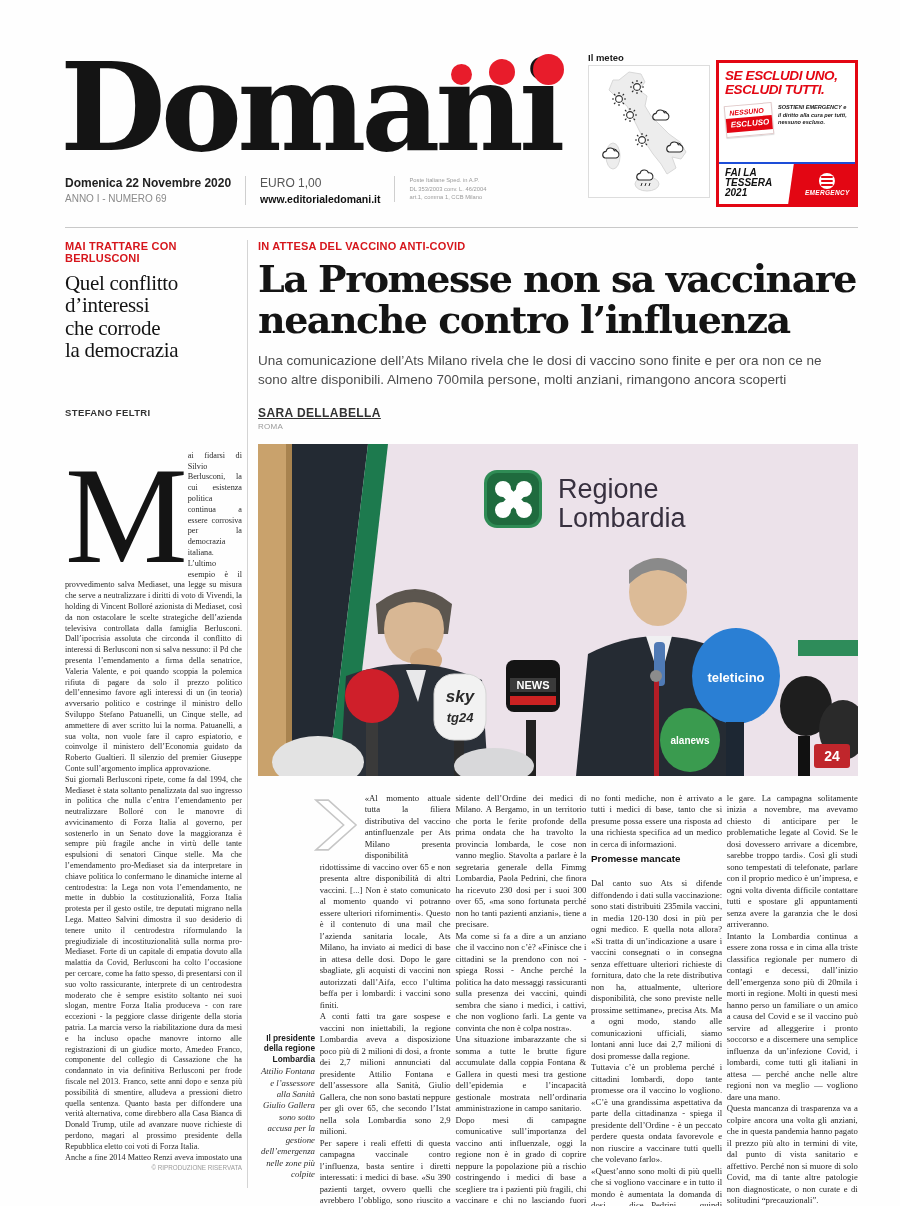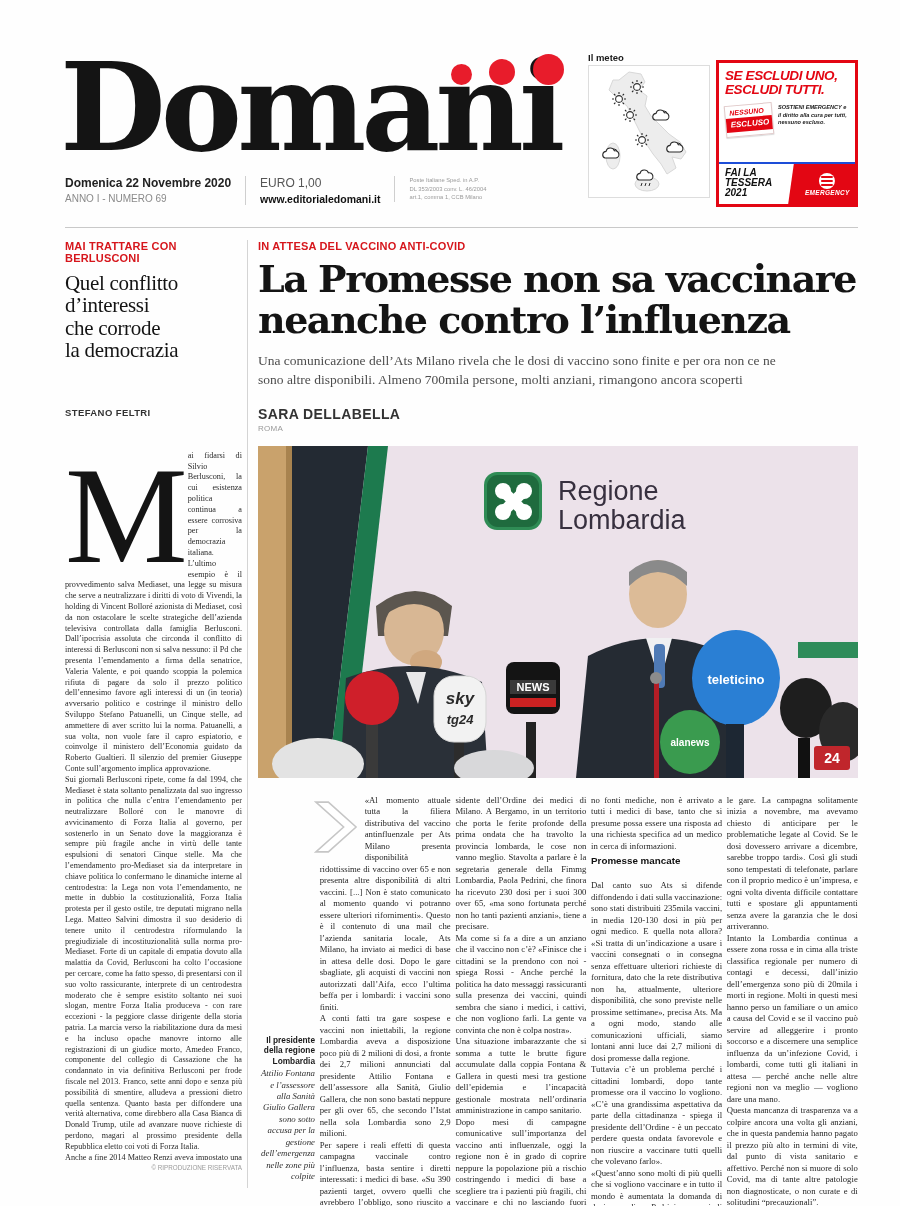--- a/index.html
+++ b/index.html
@@ -77,23 +77,23 @@
                white-space:pre-line; max-height:720px; overflow:hidden; }
   .dropcap { float:left; font-family:"Liberation Serif", serif; font-size:138px; line-height:118px;
              letter-spacing:-6px; padding:6px 6px 0 0; color:#141414; white-space:normal; }
   .small-copy { font-size:6.3px; color:#9a9a9a; text-align:right; margin-top:4px; }
 
   
   .main-article { position:absolute; left:258px; top:240px; width:600px; }
   .main-headline { font-family:"DejaVu Serif", serif; font-weight:bold;
                    font-size:38px; line-height:1.07; letter-spacing:-1.5px; color:#141414;
                    margin-top:7px; white-space:pre-line; }
-  .standfirst { margin-top:12px; font-size:13.5px; line-height:1.4; color:#4d4d4d; white-space:pre-line;font-family:Liberation Serif, serif; }
+  .standfirst { margin-top:12px; font-size:13.5px; line-height:1.4; color:#4d4d4d; white-space:pre-line; }
   .main-byline { margin-top:16px; }
-  .main-byline .name { font-size:14px; font-weight:bold; letter-spacing:.4px; color:#333; }
+  .main-byline .name { font-size:12px; font-weight:bold; letter-spacing:.4px; color:#333;text-decoration:underline; }
   .main-byline .place { font-size:8px; color:#999; margin-top:2px; letter-spacing:.3px; }
   .photo { margin-top:13px; width:600px; height:332px; display:block; background:#e9dfe8; }
 
   .body-grid { margin-top:5px; display:grid; grid-template-columns:57px 131px 131px 131px 131px;
                column-gap:4.7px; height:443px; overflow:hidden; }
   .bodycol { font-family:"Liberation Serif", serif; font-size:8.7px; line-height:11.5px;
              text-align:justify; color:#262626; white-space:pre-line; }
   .arrow-glyph { float:left; width:44px; height:56px; margin:4px 7px 2px -6px; shape-rendering:geometricPrecision; }
   .subhead { display:block; font-family:"Liberation Sans", sans-serif; font-size:9.8px;
              font-weight:bold; color:#111; margin:3px 0 2px; text-align:left; }

